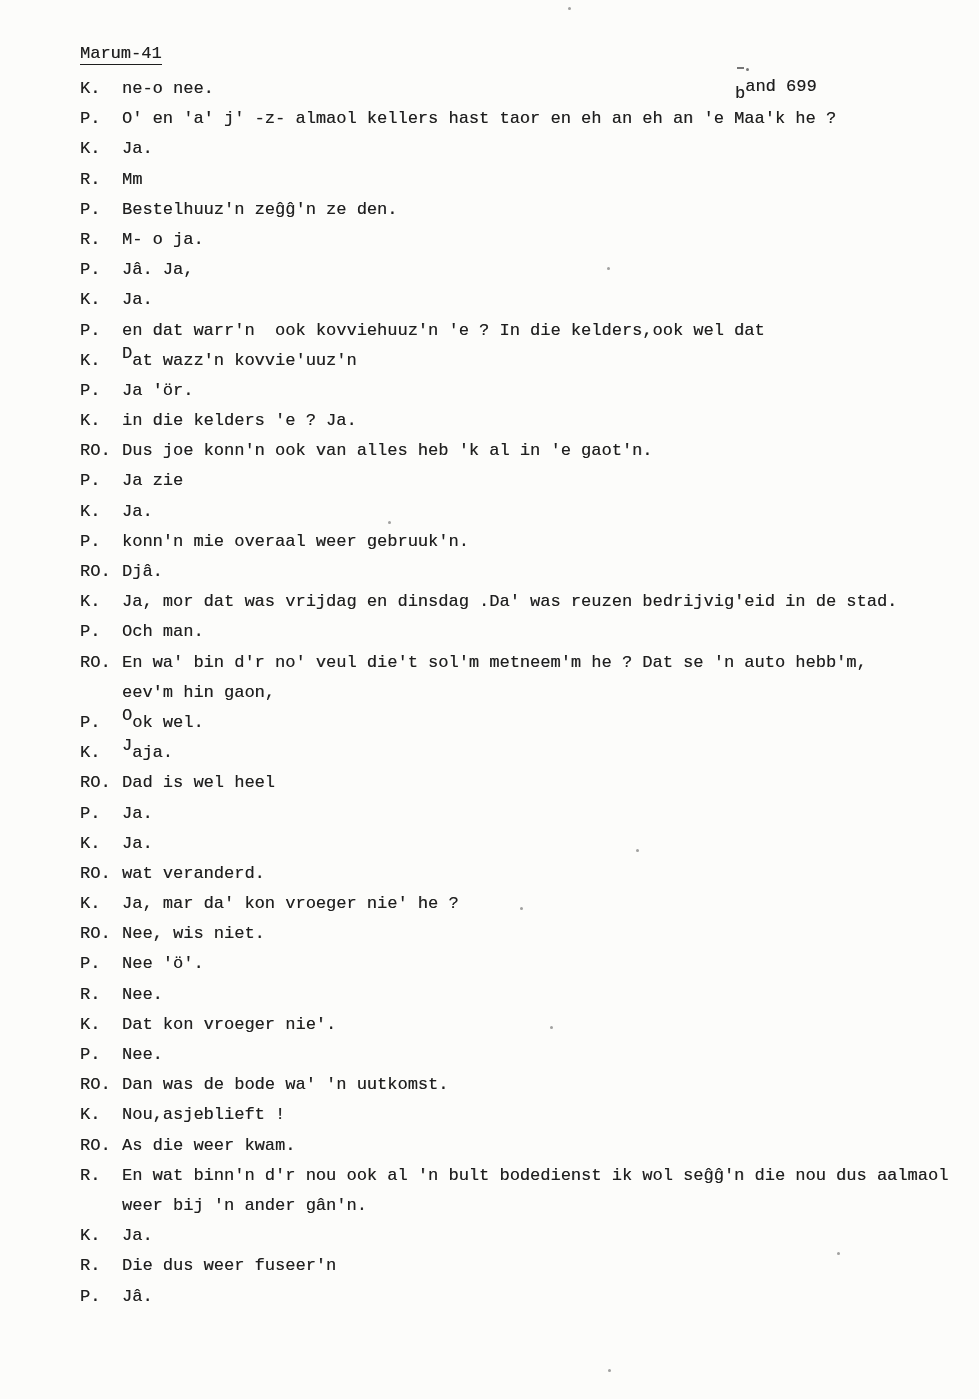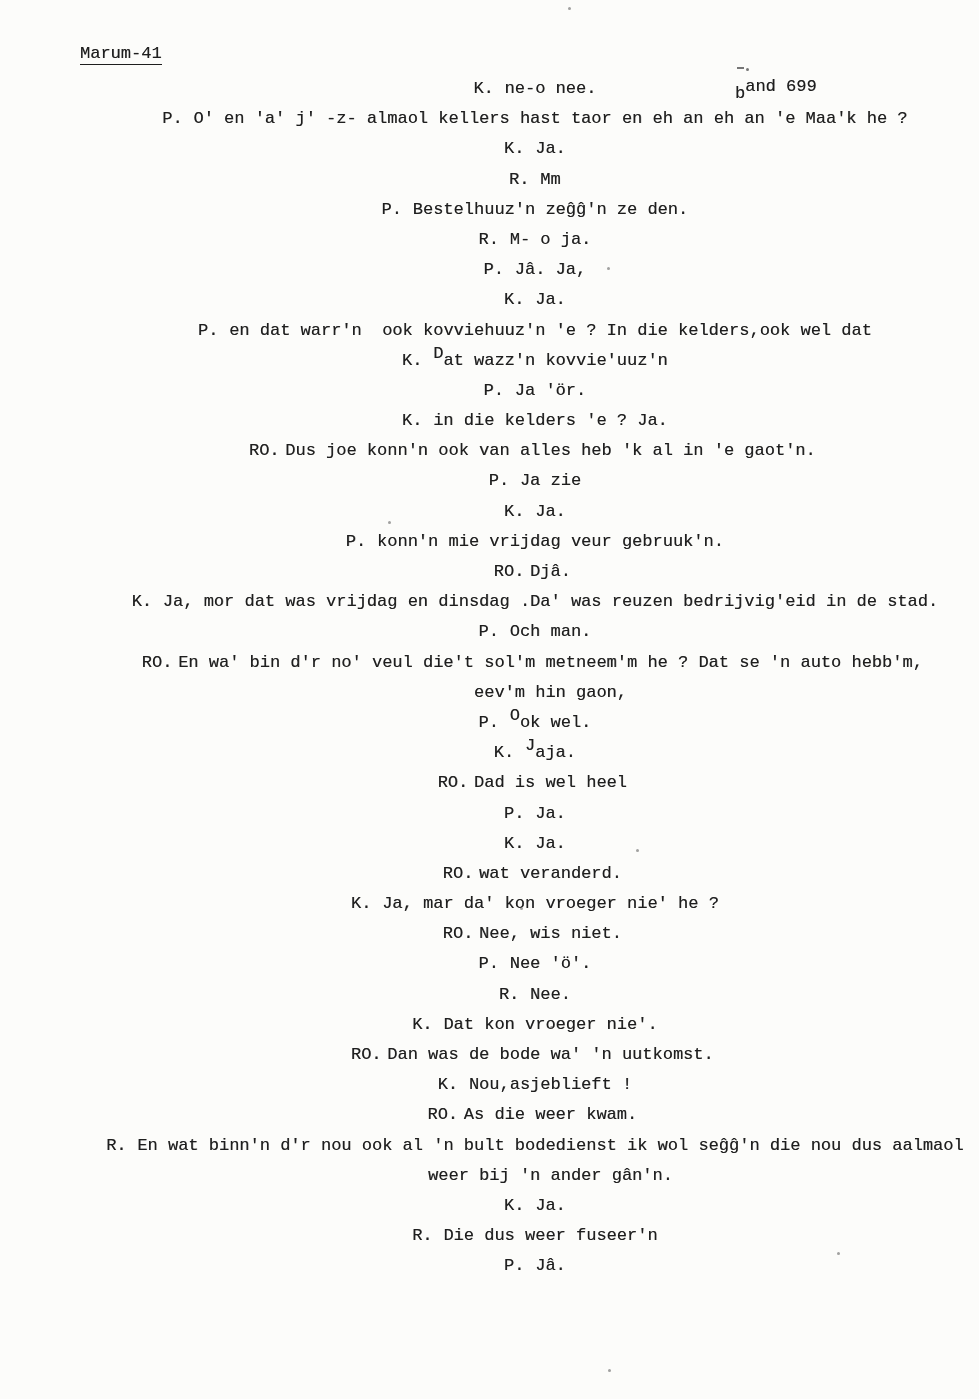--- a/index.html
+++ b/index.html
@@ -54,21 +54,20 @@
   .transcript {
     position: absolute;
     left: 80px;
     top: 74px;
     width: 899px;
   }
   .row {
     height: 30.2px;
     line-height: 30.2px;
     white-space: pre;
-    text-align: center;
   }
   .sp {
     display: inline-block;
     width: 42px;
     white-space: pre;
     vertical-align: top;
   }
   .tx { white-space: pre; }
   .raised {
     position: relative;
@@ -102,37 +101,38 @@
       <div class="row"><span class="sp">R.</span><span class="tx">M- o ja.</span></div>
       <div class="row"><span class="sp">P.</span><span class="tx">Jâ. Ja,</span></div>
       <div class="row"><span class="sp">K.</span><span class="tx">Ja.</span></div>
       <div class="row"><span class="sp">P.</span><span class="tx">en dat warr'n  ook kovviehuuz'n 'e ? In die kelders,ook wel dat</span></div>
       <div class="row"><span class="sp">K.</span><span class="tx"><span class="raised">D</span>at wazz'n kovvie'uuz'n</span></div>
       <div class="row"><span class="sp">P.</span><span class="tx">Ja 'ör.</span></div>
       <div class="row"><span class="sp">K.</span><span class="tx">in die kelders 'e ? Ja.</span></div>
       <div class="row"><span class="sp">RO.</span><span class="tx">Dus joe konn'n ook van alles heb 'k al in 'e gaot'n.</span></div>
       <div class="row"><span class="sp">P.</span><span class="tx">Ja zie</span></div>
       <div class="row"><span class="sp">K.</span><span class="tx">Ja.</span></div>
-      <div class="row"><span class="sp">P.</span><span class="tx">konn'n mie vrijdag veur gebruuk'n.</span></div>
+      <div class="row"><span class="sp">P.</span><span class="tx">konn'n mie overaal weer gebruuk'n.</span></div>
       <div class="row"><span class="sp">RO.</span><span class="tx">Djâ.</span></div>
       <div class="row"><span class="sp">K.</span><span class="tx">Ja, mor dat was vrijdag en dinsdag .Da' was reuzen bedrijvig'eid in de stad.</span></div>
       <div class="row"><span class="sp">P.</span><span class="tx">Och man.</span></div>
       <div class="row"><span class="sp">RO.</span><span class="tx">En wa' bin d'r no' veul die't sol'm metneem'm he ? Dat se 'n auto hebb'm,</span></div>
       <div class="row"><span class="sp"></span><span class="tx">eev'm hin gaon,</span></div>
       <div class="row"><span class="sp">P.</span><span class="tx"><span class="raised">O</span>ok wel.</span></div>
       <div class="row"><span class="sp">K.</span><span class="tx"><span class="raised">J</span>aja.</span></div>
       <div class="row"><span class="sp">RO.</span><span class="tx">Dad is wel heel</span></div>
       <div class="row"><span class="sp">P.</span><span class="tx">Ja.</span></div>
       <div class="row"><span class="sp">K.</span><span class="tx">Ja.</span></div>
       <div class="row"><span class="sp">RO.</span><span class="tx">wat veranderd.</span></div>
       <div class="row"><span class="sp">K.</span><span class="tx">Ja, mar da' kon vroeger nie' he ?</span></div>
       <div class="row"><span class="sp">RO.</span><span class="tx">Nee, wis niet.</span></div>
       <div class="row"><span class="sp">P.</span><span class="tx">Nee 'ö'.</span></div>
       <div class="row"><span class="sp">R.</span><span class="tx">Nee.</span></div>
       <div class="row"><span class="sp">K.</span><span class="tx">Dat kon vroeger nie'.</span></div>
+      <div class="row"><span class="sp">P.</span><span class="tx">Nee.</span></div>
       <div class="row"><span class="sp">RO.</span><span class="tx">Dan was de bode wa' 'n uutkomst.</span></div>
       <div class="row"><span class="sp">K.</span><span class="tx">Nou,asjeblieft !</span></div>
       <div class="row"><span class="sp">RO.</span><span class="tx">As die weer kwam.</span></div>
       <div class="row"><span class="sp">R.</span><span class="tx">En wat binn'n d'r nou ook al 'n bult bodedienst ik wol seĝĝ'n die nou dus aalmaol</span></div>
       <div class="row"><span class="sp"></span><span class="tx">weer bij 'n ander gân'n.</span></div>
       <div class="row"><span class="sp">K.</span><span class="tx">Ja.</span></div>
       <div class="row"><span class="sp">R.</span><span class="tx">Die dus weer fuseer'n</span></div>
       <div class="row"><span class="sp">P.</span><span class="tx">Jâ.</span></div>
     </div>
 

